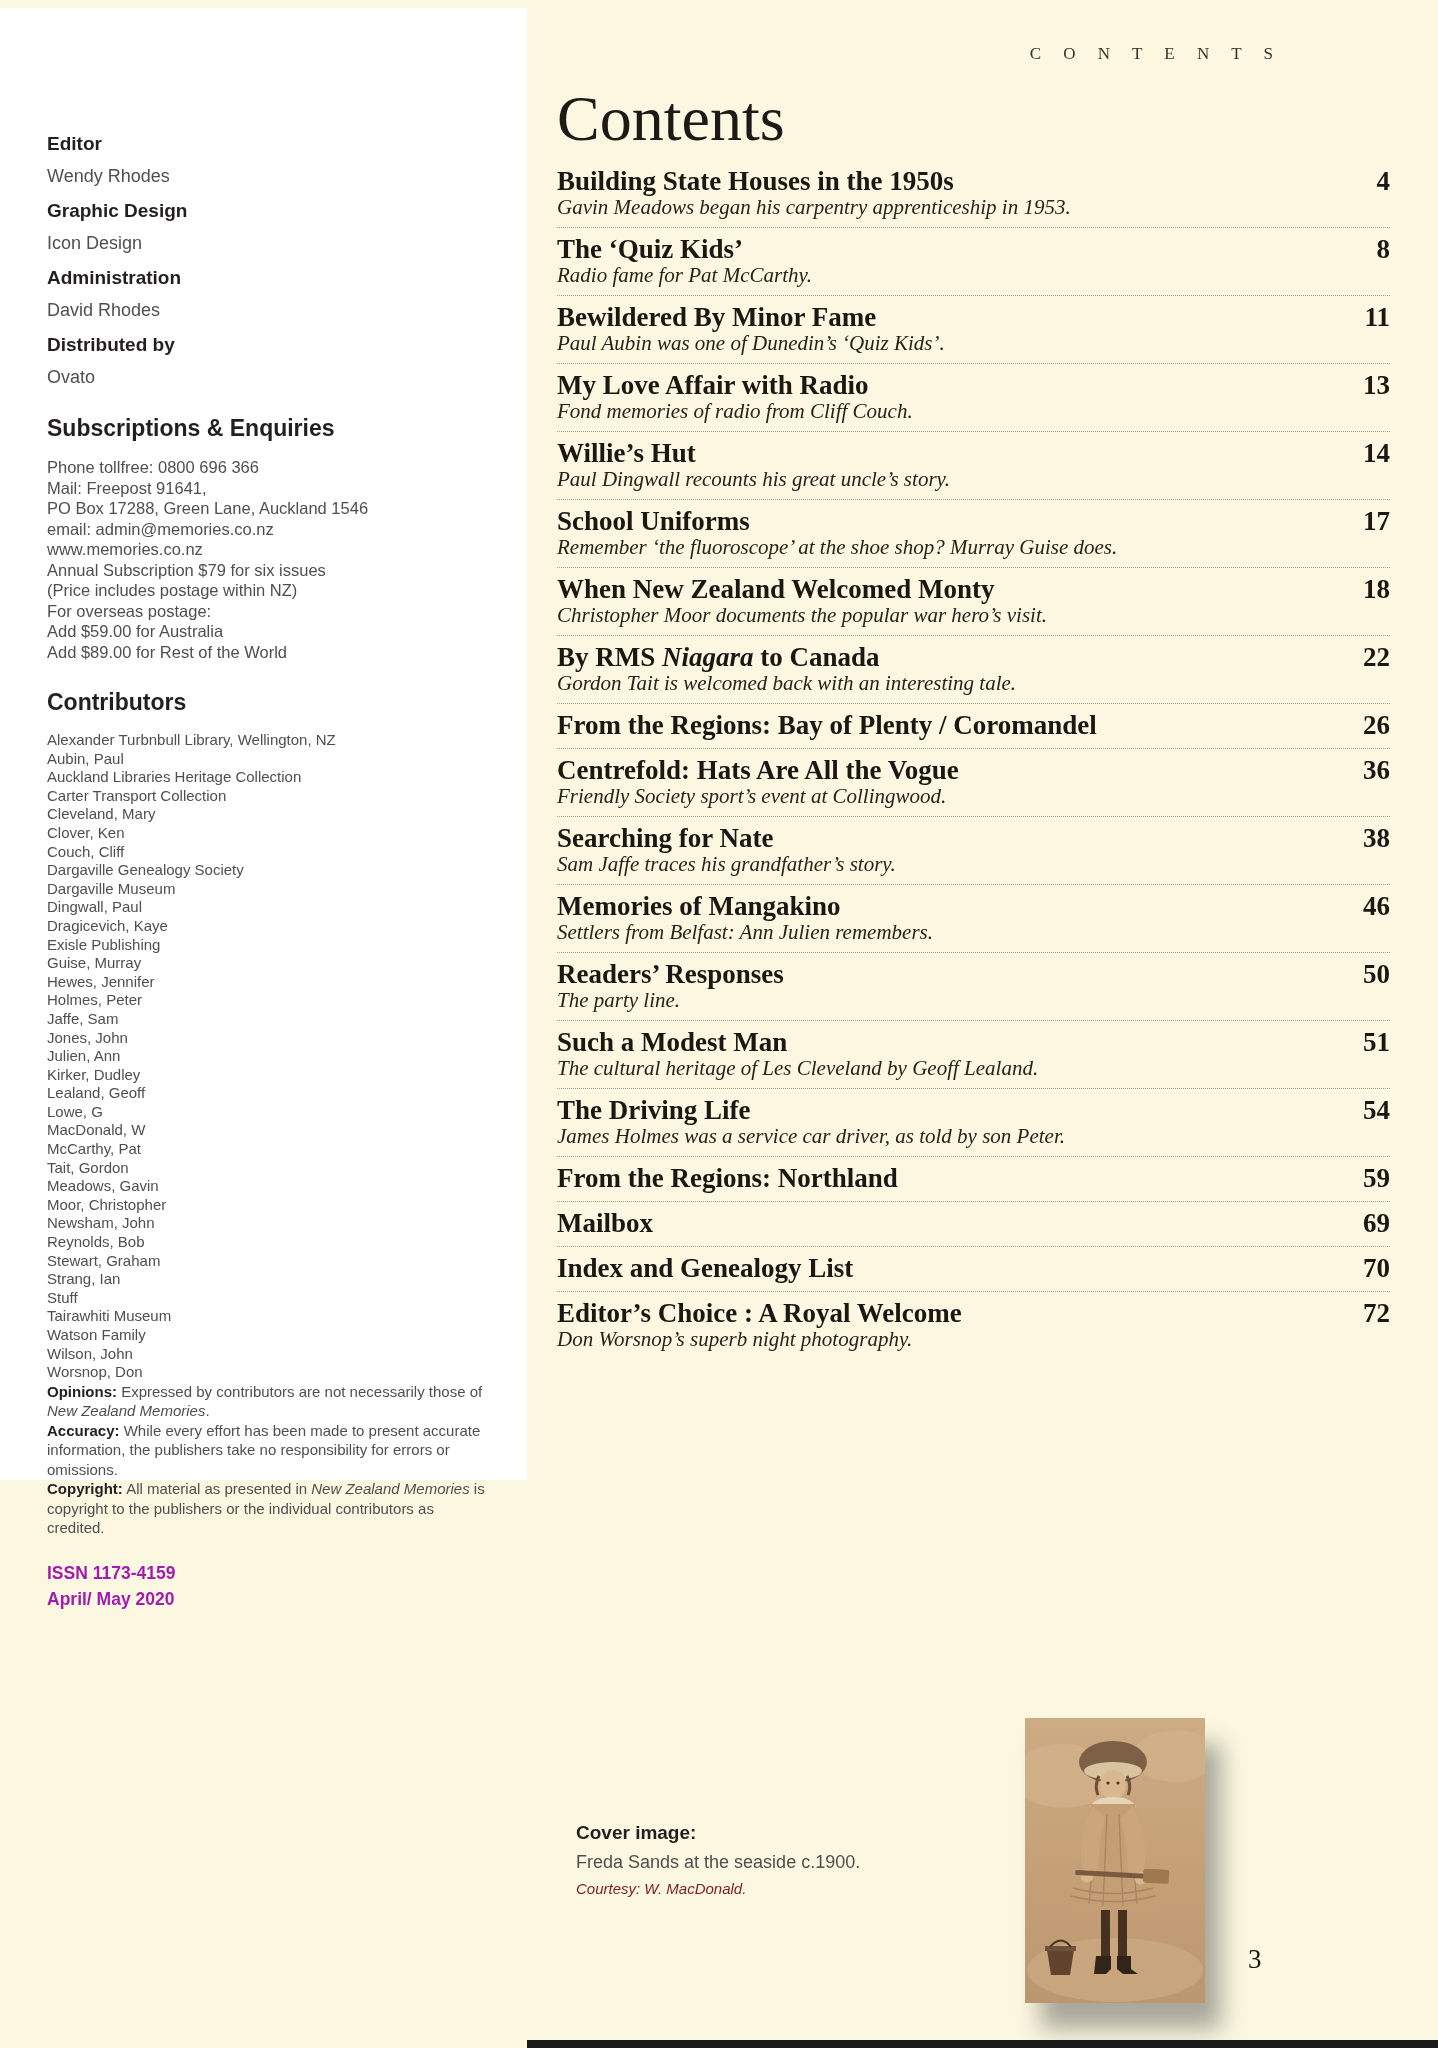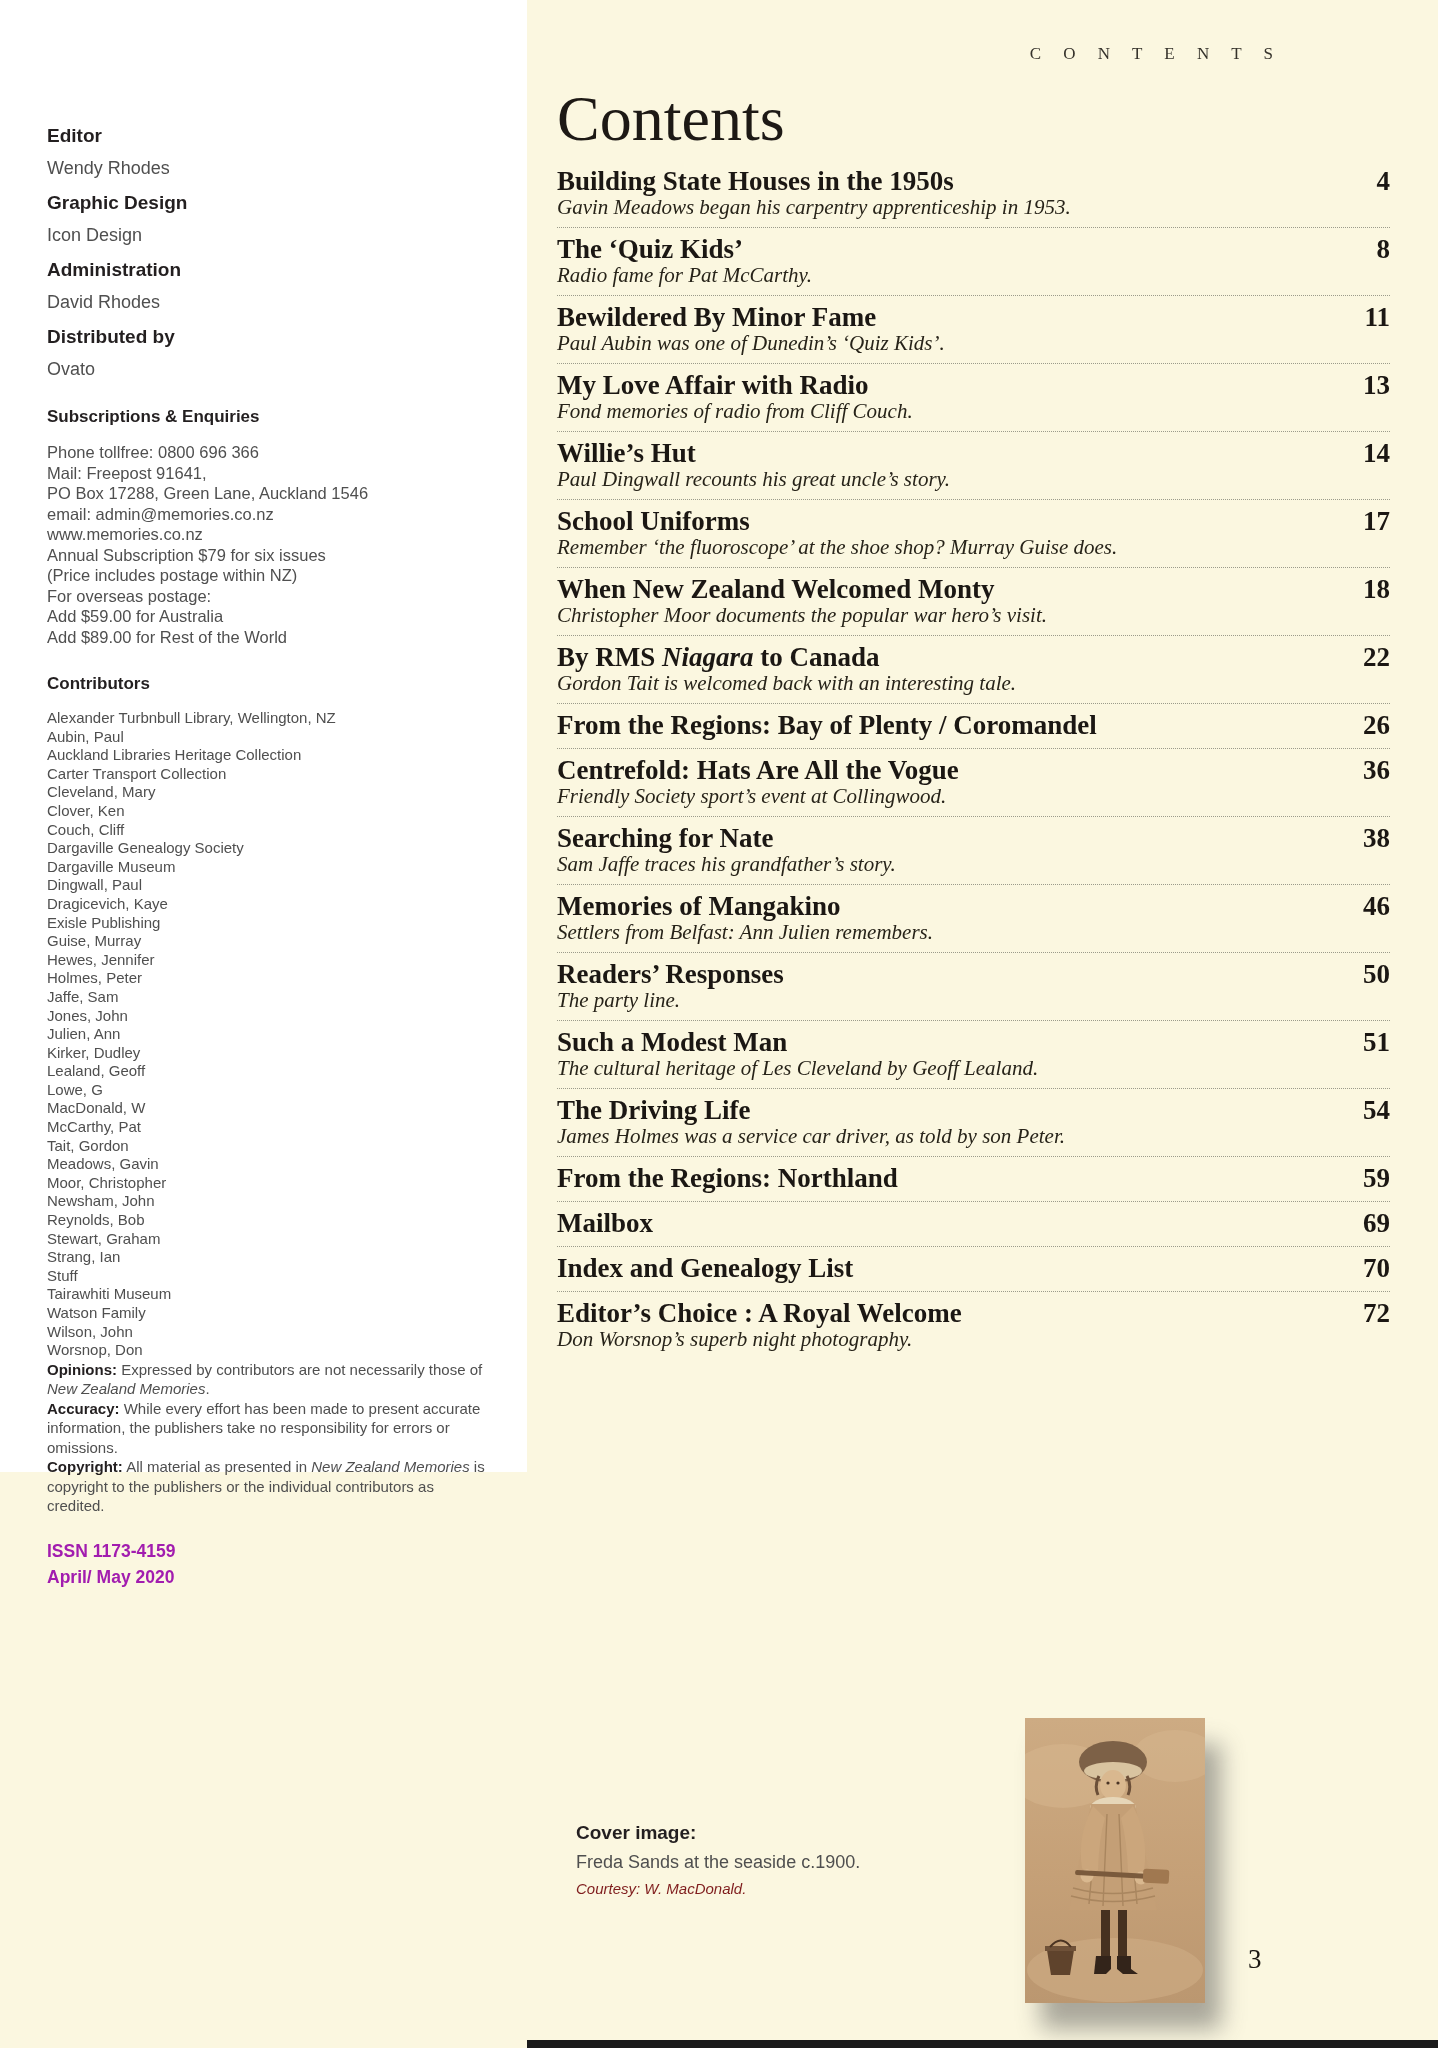--- a/index.html
+++ b/index.html
@@ -1,25 +1,25 @@
 <!DOCTYPE html>
 <html><head>
 <meta charset="utf-8">
 <style>
   html,body{margin:0;padding:0;}
   body{width:1438px;height:2048px;position:relative;background:#FBF7E0;
        font-family:"Liberation Sans","DejaVu Sans",sans-serif;-webkit-font-smoothing:antialiased;}
   .page{position:absolute;inset:0;overflow:hidden;}
 
   
-  .sidebar{position:absolute;left:0;top:0;width:527px;height:1472px;background:#FFFFFF;}
+  .sidebar{position:absolute;left:0;top:8px;width:527px;height:1472px;background:#FFFFFF;}
   .sidebar-inner{padding:112px 40px 0 47px;}
   .m-label{font-weight:bold;font-size:19px;color:#231F20;margin:13px 0 11px;}
   .m-value{font-size:18px;color:#4F4F4F;margin:0 0 2px;}
-  .s-heading{font-weight:bold;font-size:17px;color:#231F20;margin:27px 0 15px;}
+  .s-heading{font-weight:bold;font-size:23px;color:#231F20;margin:27px 0 15px;}
   .subs-line{font-size:16.5px;line-height:20.5px;color:#4F4F4F;}
   .contrib-line{font-size:15px;line-height:18.6px;color:#4F4F4F;}
   .notices{}
   .notice{font-size:15px;line-height:19.5px;color:#4F4F4F;margin:0;}
   .notice .lead{font-weight:bold;color:#231F20;}
   .notice .em{font-style:italic;}
   .issn-block{margin-top:22px;}
   .issn-line{font-weight:bold;font-size:17.5px;line-height:26px;color:#a21caf;}
 
   

